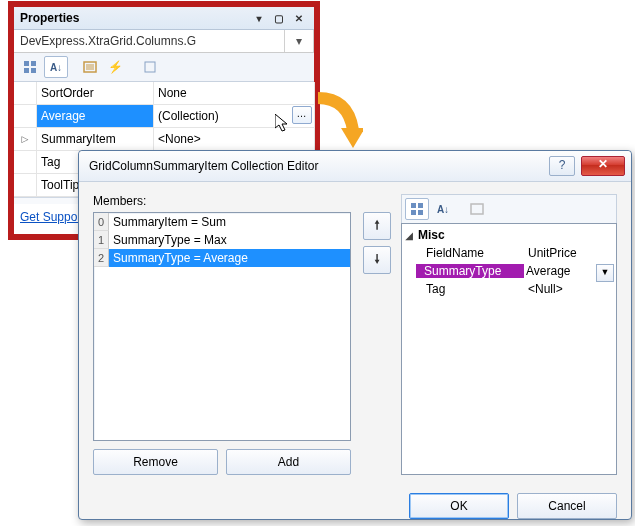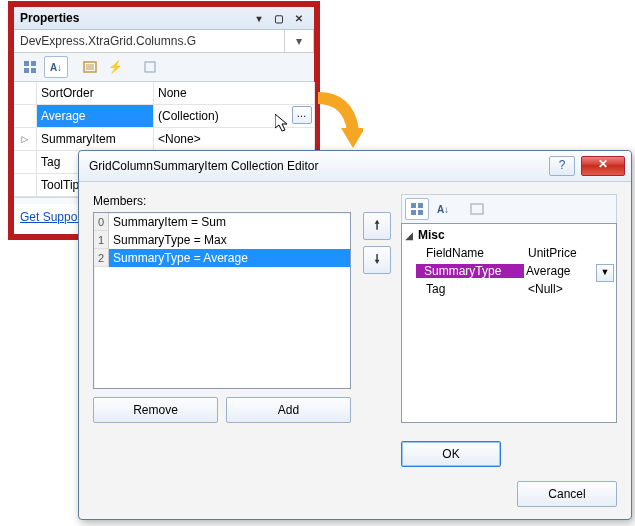--- a/index.html
+++ b/index.html
@@ -278,29 +278,29 @@
     width: 16px; height: 16px;
     border: 1px solid #9bb0cb;
     background: linear-gradient(#fdfdfe,#e8eef7);
     font-size: 9px;
     text-align: center;
     line-height: 14px;
   }
   .dlg-footer {
     display: flex;
     justify-content: flex-end;
-    gap: 16px;
-    padding: 10px 14px 12px;
+    gap: 8px;
+    padding: 10px 14px 0;
   }
   .btn.primary {
     border-color: #2a7de1;
     box-shadow: 0 0 0 1px #9cc7f5 inset;
     min-width: 78px;
   }
-  .btn.normal { min-width: 78px; margin-top: 40px; }
+  .btn.normal { min-width: 78px; }
 </style>
 </head>
 <body>
 
 <div class="prop-panel">
   <div class="prop-title">
     <span class="txt">Properties</span>
     <span class="win-btn">▾</span>
     <span class="win-btn">▢</span>
     <span class="win-btn">✕</span>

